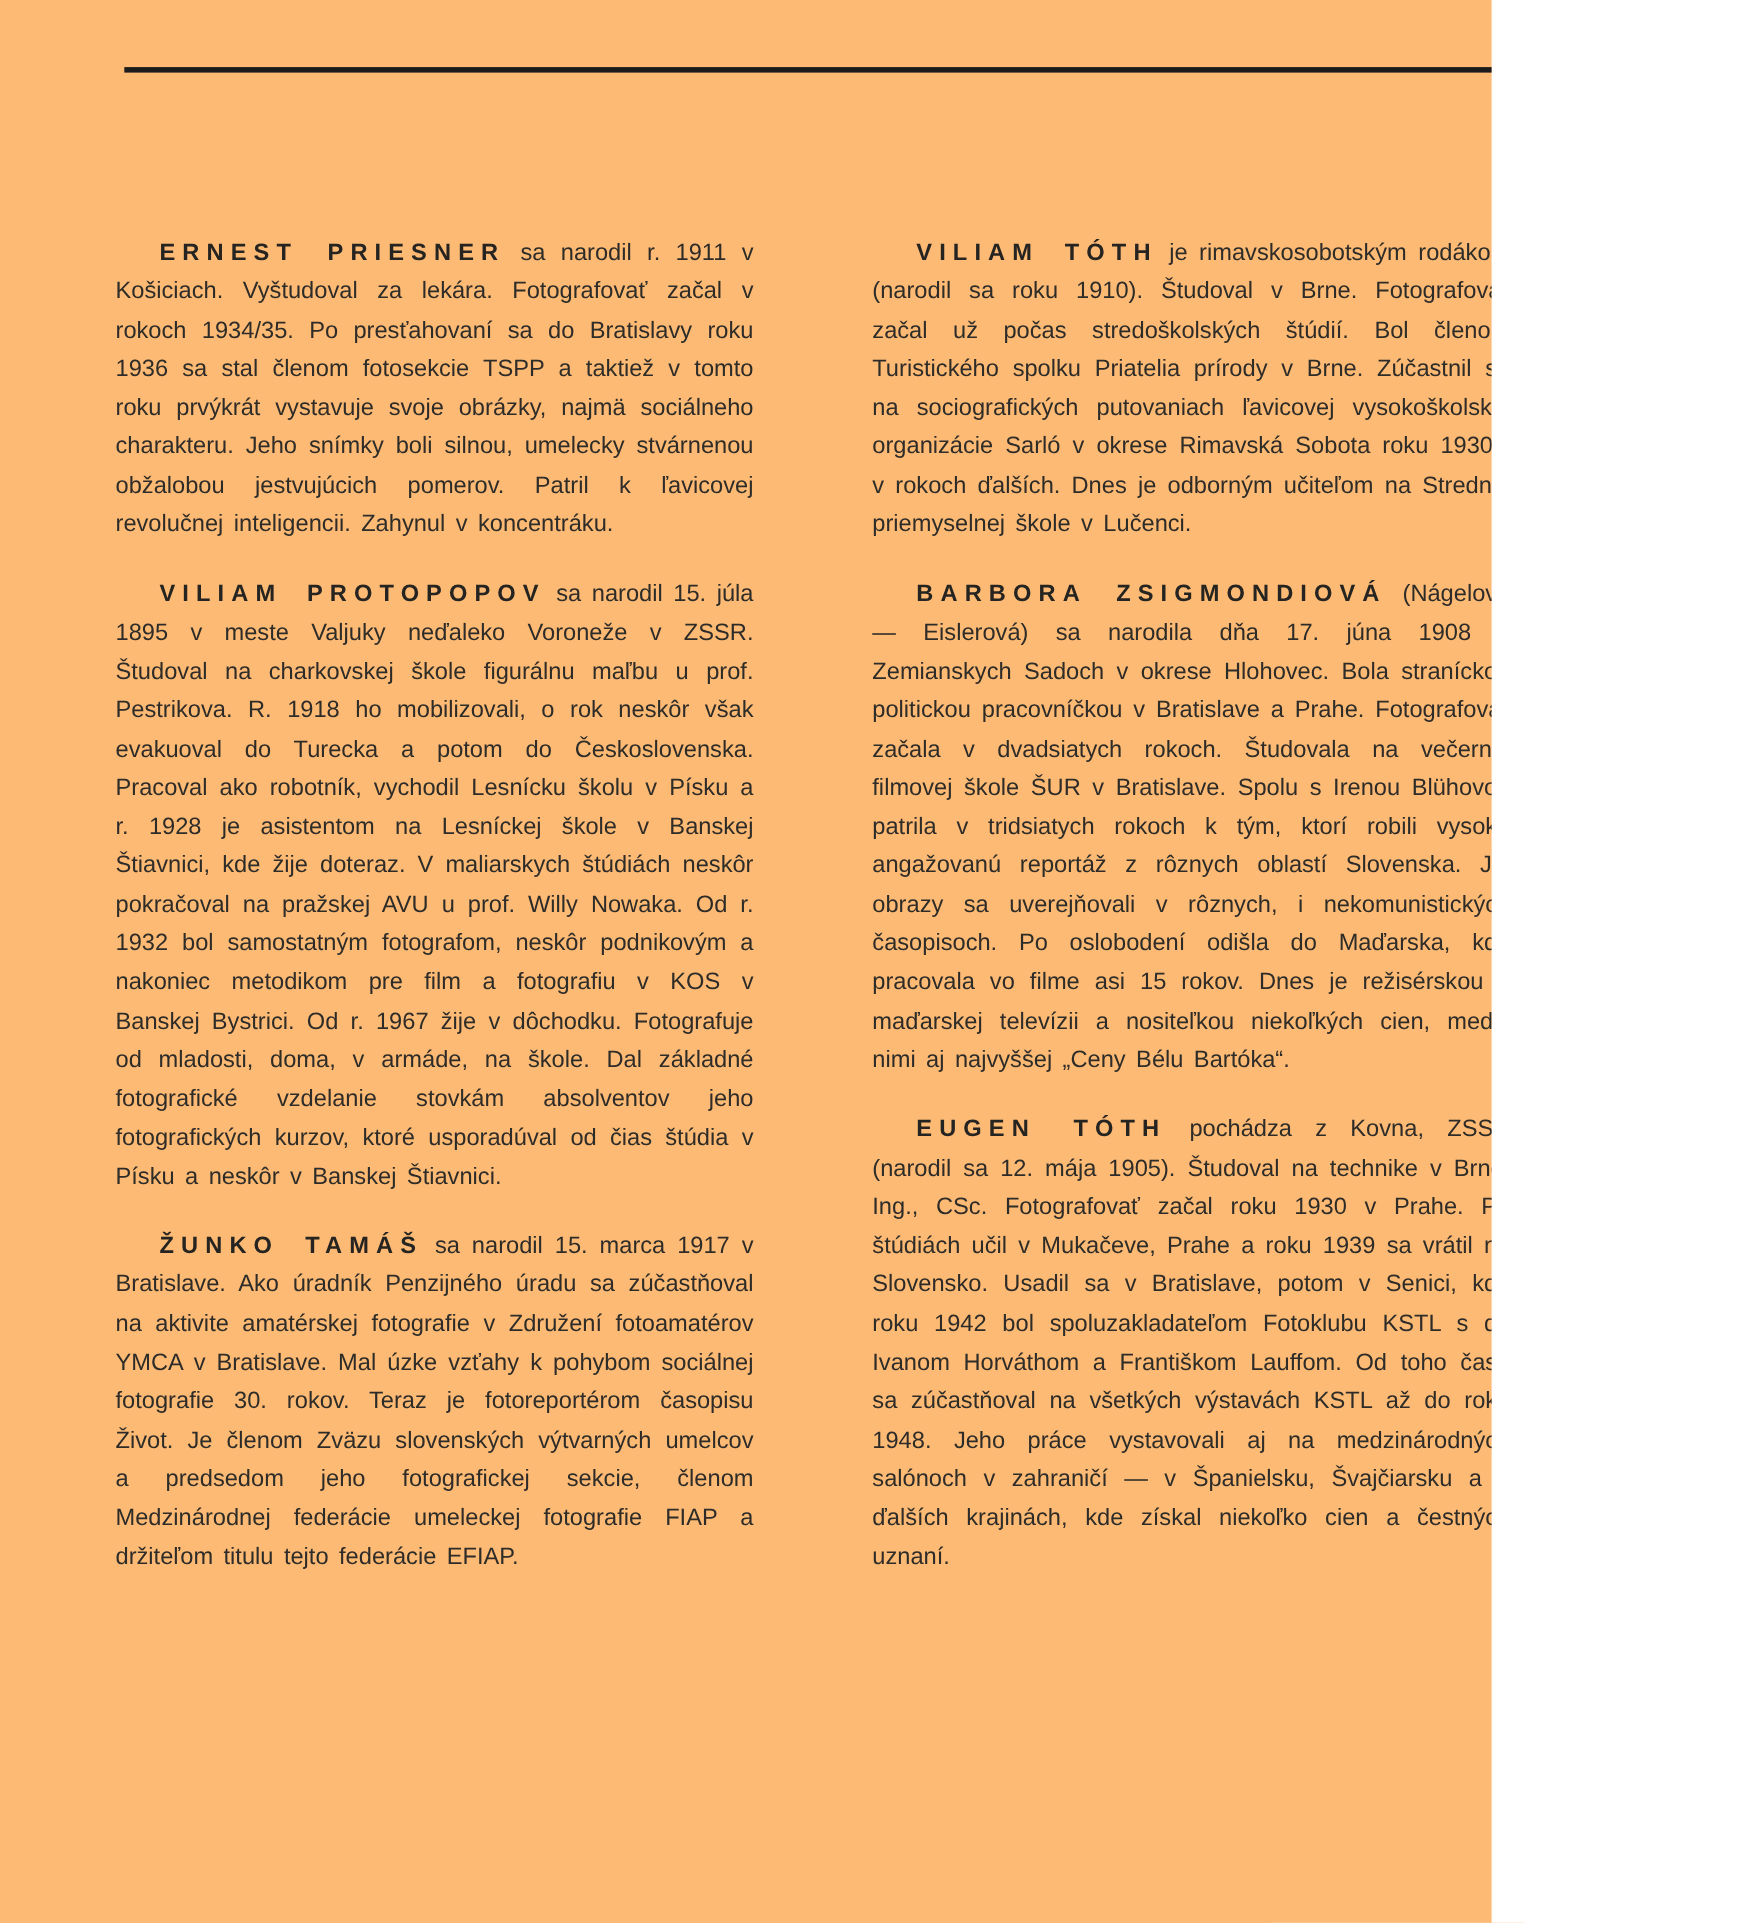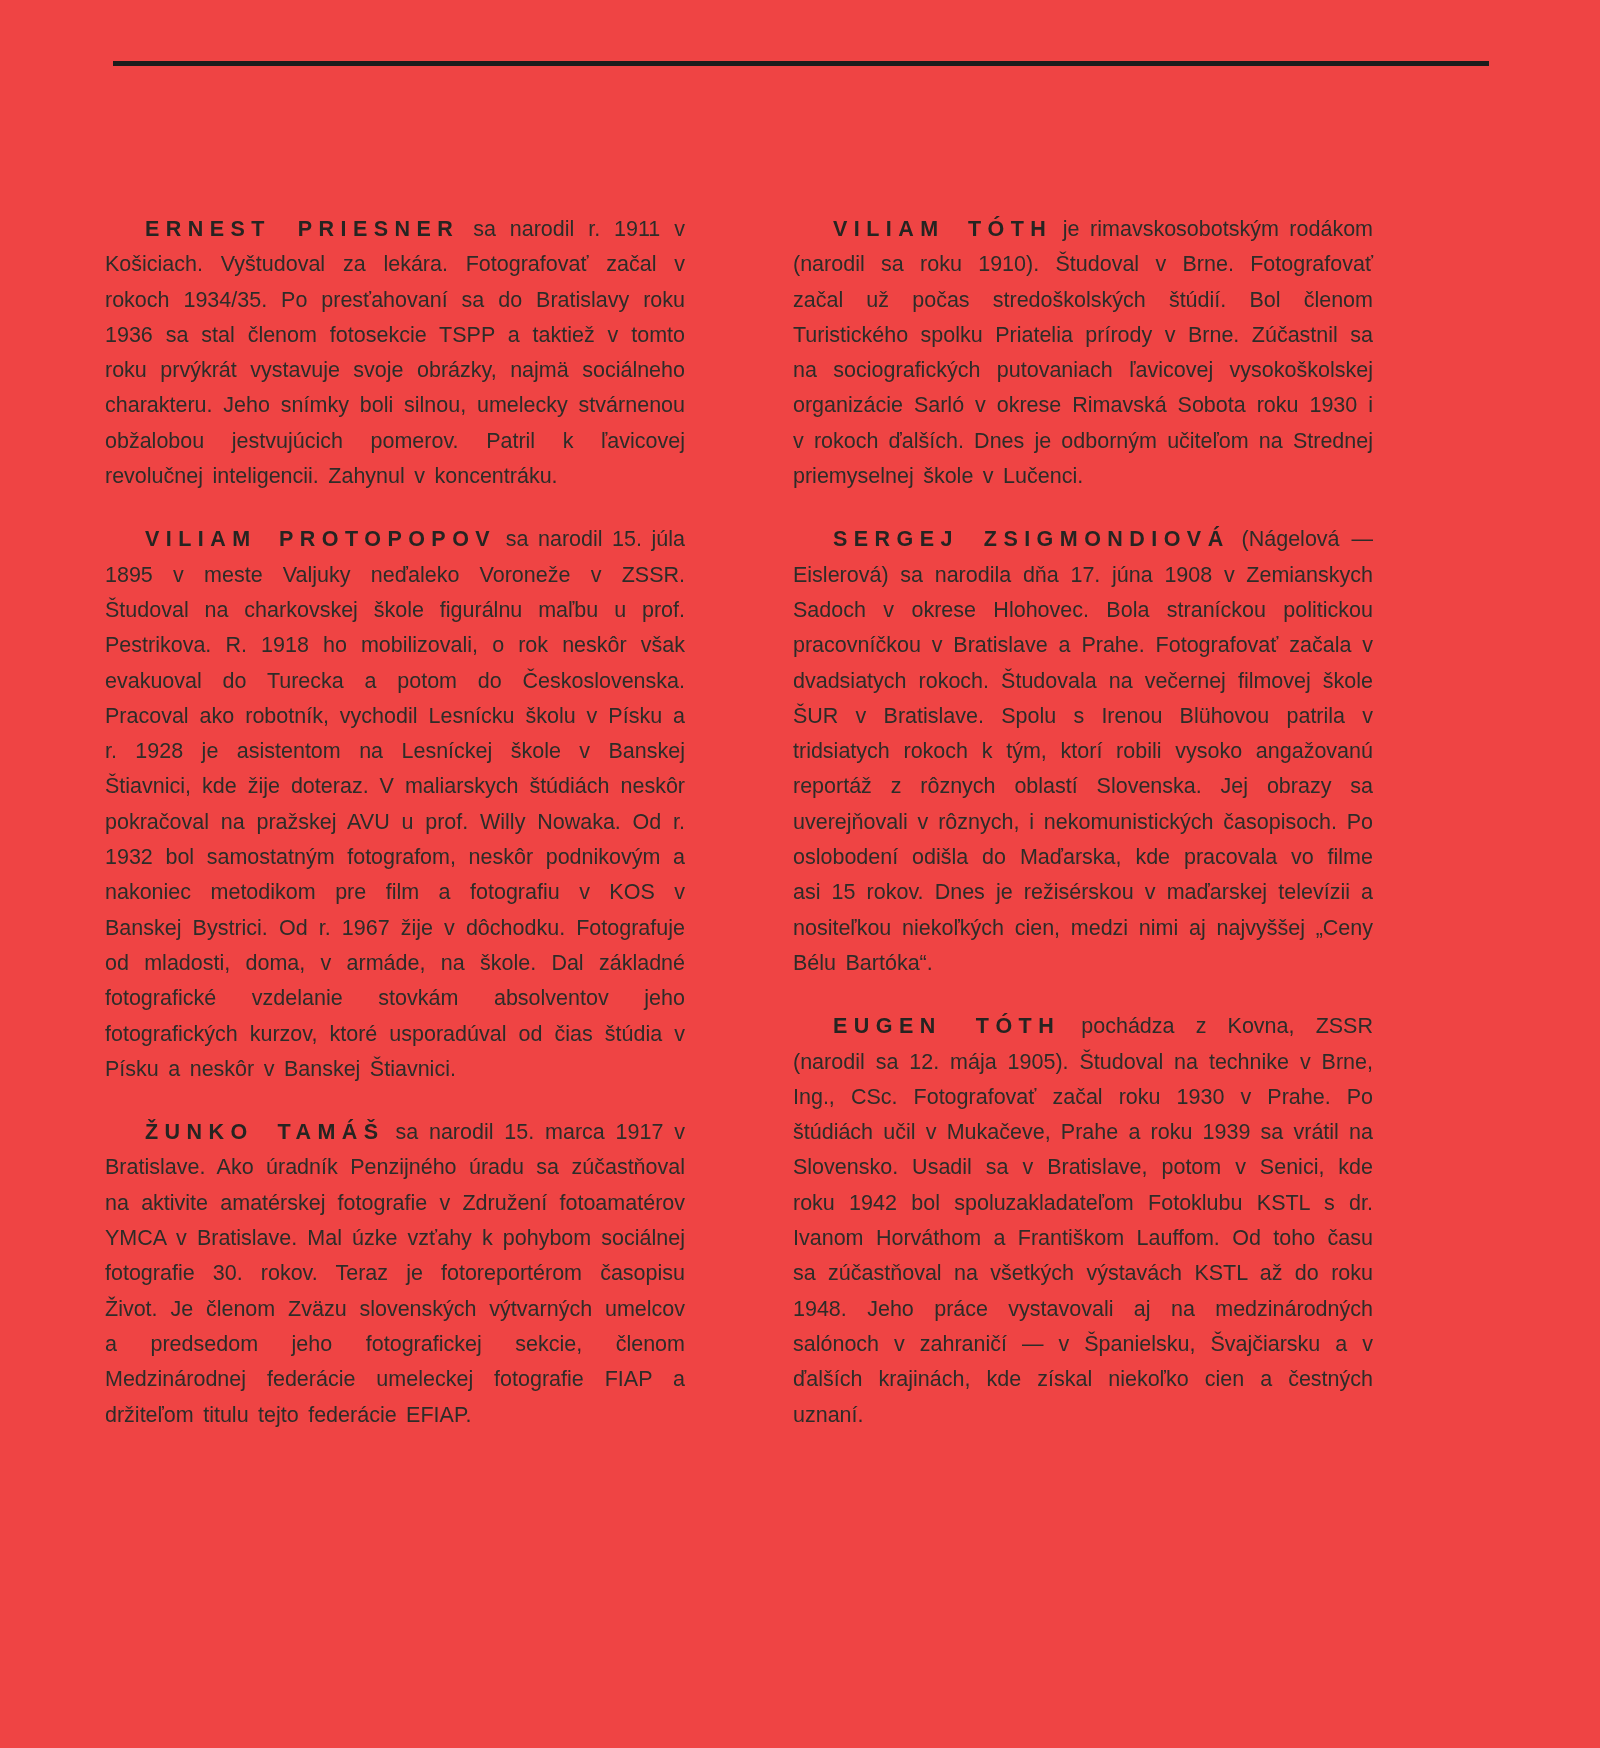--- a/index.html
+++ b/index.html
@@ -1,23 +1,23 @@
 <!DOCTYPE html>
 <html><head>
 <meta charset="utf-8">
 <style>
   html, body {
     margin: 0;
     padding: 0;
   }
   .page {
     position: relative;
-    width: 1600px;
+    width: 1356px;
     height: 1748px;
-    background: #ef4444;
+    background: #fdba74;
     font-family: "Liberation Sans", sans-serif;
     overflow: hidden;
   }
   .top-rule {
     position: absolute;
     top: 61px;
     left: 113px;
     width: 1376px;
     height: 5px;
     background: #1c1c1c;
@@ -76,21 +76,21 @@
         <span class="bio-text">sa narodil 15. marca 1917 v Bratislave. Ako úradník Penzijného úradu sa zúčastňoval na aktivite amatérskej fotografie v Združení fotoamatérov YMCA v Bratislave. Mal úzke vzťahy k pohybom sociálnej fotografie 30. rokov. Teraz je fotoreportérom časopisu Život. Je členom Zväzu slovenských výtvarných umelcov a predsedom jeho fotografickej sekcie, členom Medzinárodnej federácie umeleckej fotografie FIAP a držiteľom titulu tejto federácie EFIAP.</span>
       </p>
     </div>
 
     <div class="column">
       <p class="bio">
         <span class="bio-name">VILIAM TÓTH</span>
         <span class="bio-text">je rimavskosobotským rodákom (narodil sa roku 1910). Študoval v Brne. Fotografovať začal už počas stredoškolských štúdií. Bol členom Turistického spolku Priatelia prírody v Brne. Zúčastnil sa na sociografických putovaniach ľavicovej vysokoškolskej organizácie Sarló v okrese Rimavská Sobota roku 1930 i v rokoch ďalších. Dnes je odborným učiteľom na Strednej priemyselnej škole v Lučenci.</span>
       </p>
       <p class="bio">
-        <span class="bio-name">SERGEJ ZSIGMONDIOVÁ</span>
+        <span class="bio-name">BARBORA ZSIGMONDIOVÁ</span>
         <span class="bio-text">(Nágelová — Eislerová) sa narodila dňa 17. júna 1908 v Zemianskych Sadoch v okrese Hlohovec. Bola straníckou politickou pracovníčkou v Bratislave a Prahe. Fotografovať začala v dvadsiatych rokoch. Študovala na večernej filmovej škole ŠUR v Bratislave. Spolu s Irenou Blühovou patrila v tridsiatych rokoch k tým, ktorí robili vysoko angažovanú reportáž z rôznych oblastí Slovenska. Jej obrazy sa uverejňovali v rôznych, i nekomunistických časopisoch. Po oslobodení odišla do Maďarska, kde pracovala vo filme asi 15 rokov. Dnes je režisérskou v maďarskej televízii a nositeľkou niekoľkých cien, medzi nimi aj najvyššej „Ceny Bélu Bartóka“.</span>
       </p>
       <p class="bio">
         <span class="bio-name">EUGEN TÓTH</span>
         <span class="bio-text">pochádza z Kovna, ZSSR (narodil sa 12. mája 1905). Študoval na technike v Brne, Ing., CSc. Fotografovať začal roku 1930 v Prahe. Po štúdiách učil v Mukačeve, Prahe a roku 1939 sa vrátil na Slovensko. Usadil sa v Bratislave, potom v Senici, kde roku 1942 bol spoluzakladateľom Fotoklubu KSTL s dr. Ivanom Horváthom a Františkom Lauffom. Od toho času sa zúčastňoval na všetkých výstavách KSTL až do roku 1948. Jeho práce vystavovali aj na medzinárodných salónoch v zahraničí — v Španielsku, Švajčiarsku a v ďalších krajinách, kde získal niekoľko cien a čestných uznaní.</span>
       </p>
     </div>
 
   </div>
 

